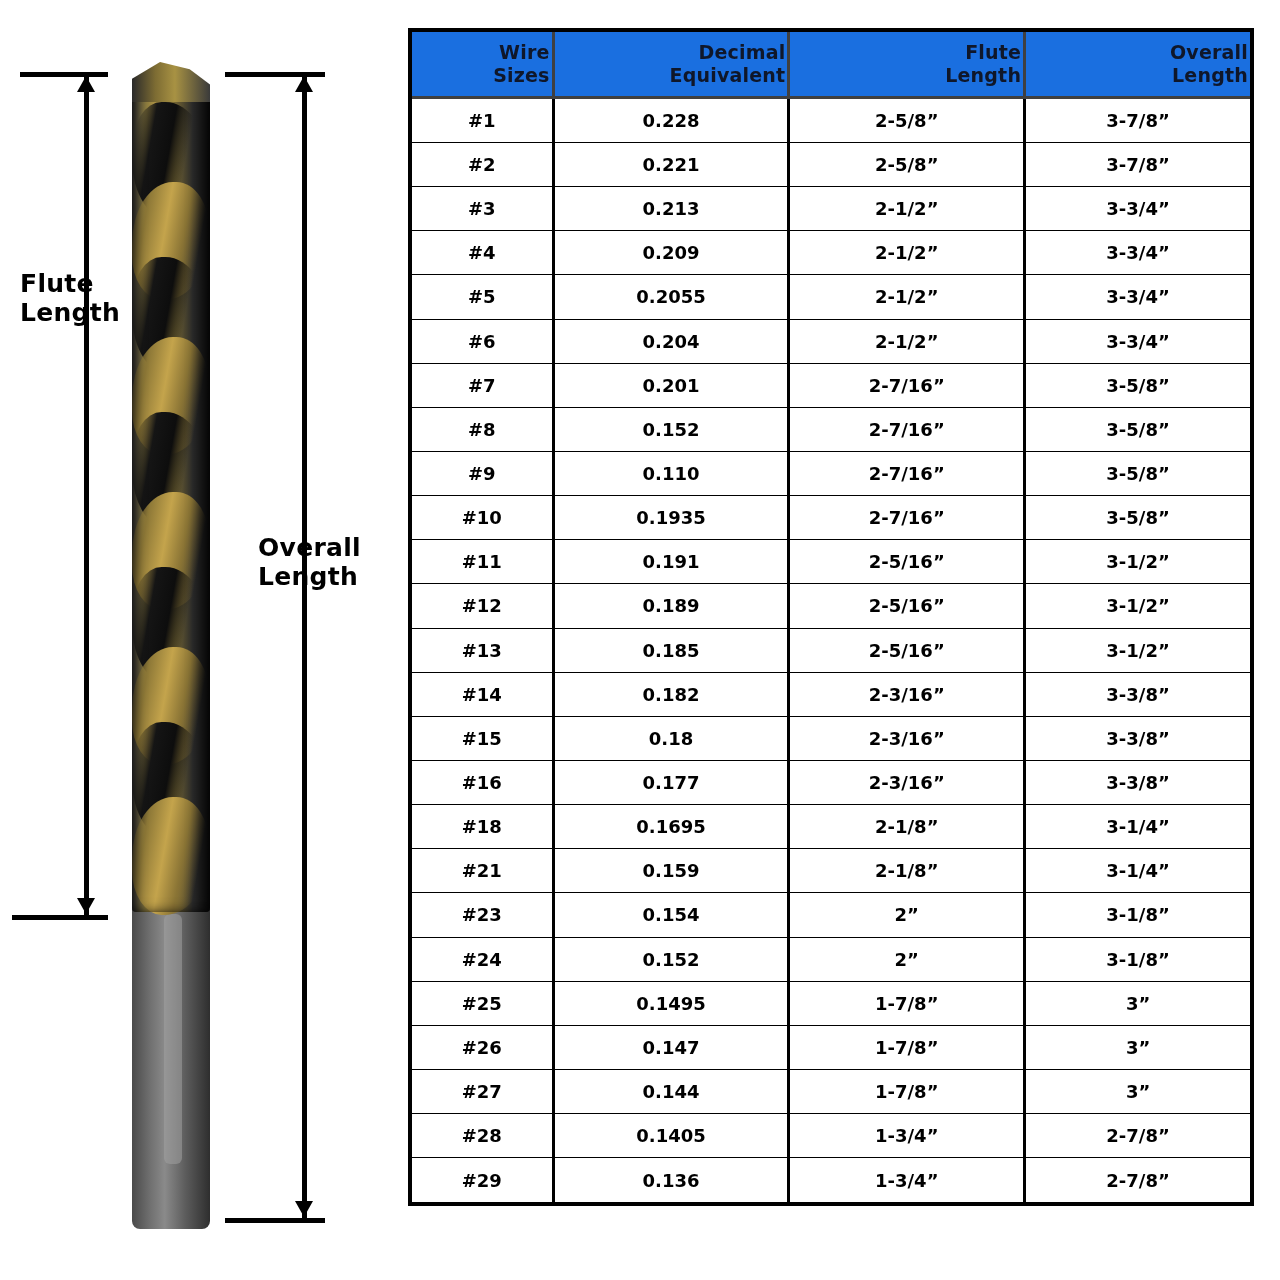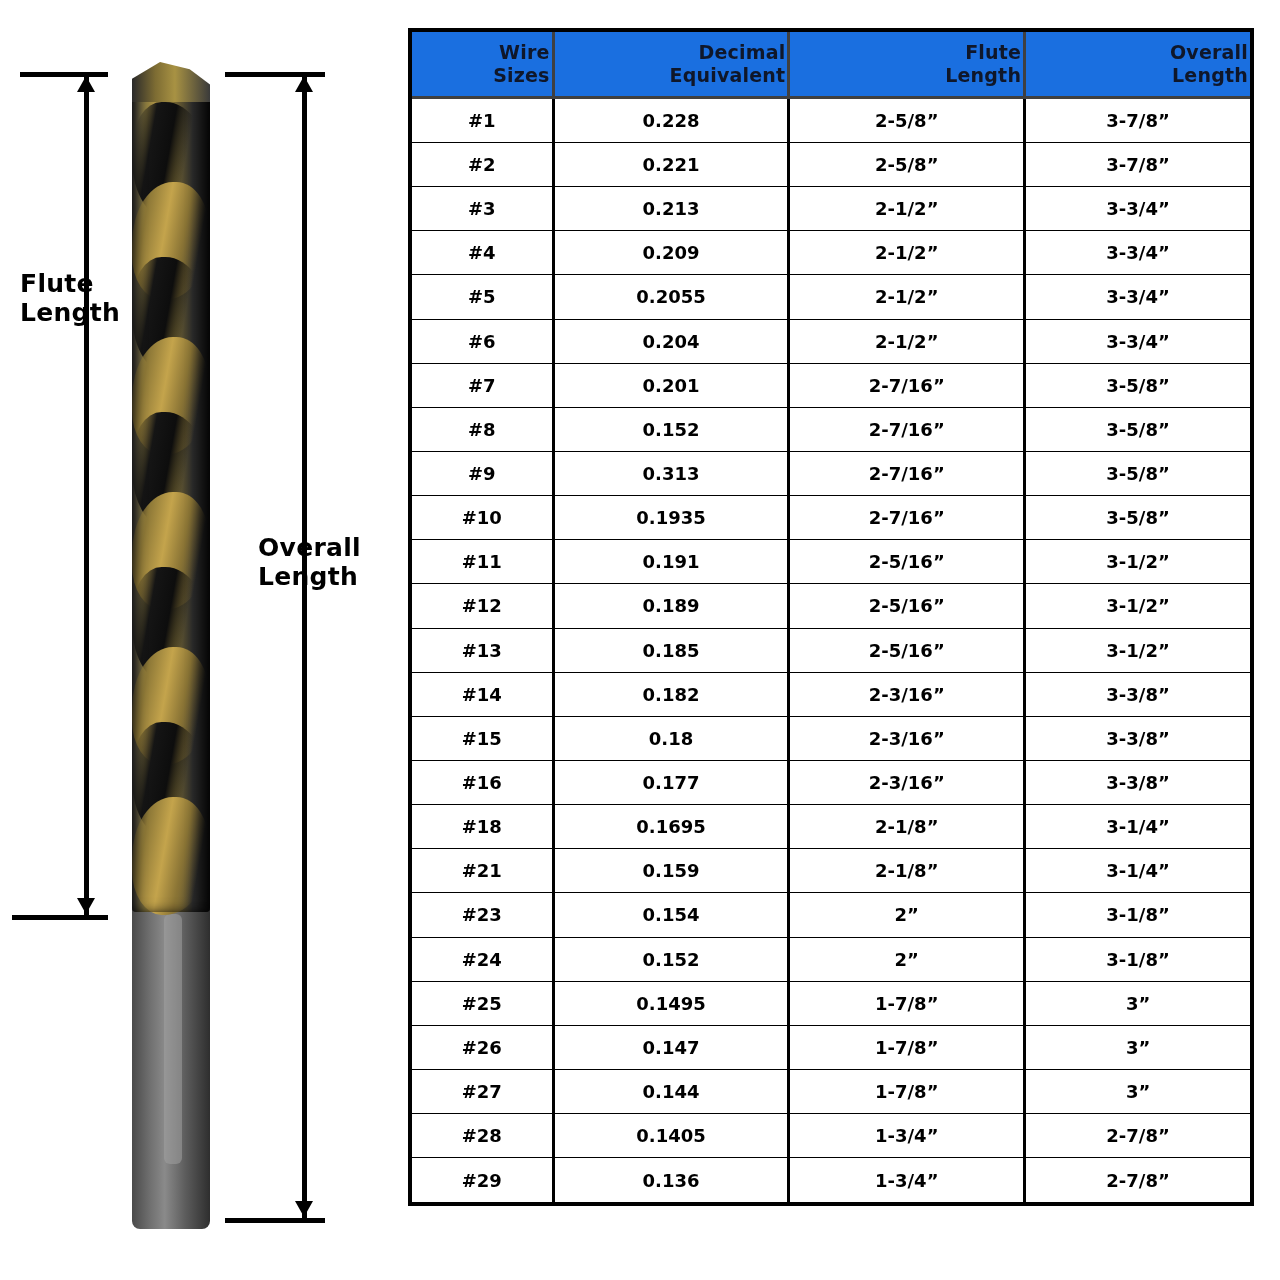--- a/index.html
+++ b/index.html
@@ -292,21 +292,21 @@
             <td>3-5/8”</td>
           </tr>
           <tr>
             <td>#8</td>
             <td>0.152</td>
             <td>2-7/16”</td>
             <td>3-5/8”</td>
           </tr>
           <tr>
             <td>#9</td>
-            <td>0.313</td>
+            <td>0.110</td>
             <td>2-7/16”</td>
             <td>3-5/8”</td>
           </tr>
           <tr>
             <td>#10</td>
             <td>0.1935</td>
             <td>2-7/16”</td>
             <td>3-5/8”</td>
           </tr>
           <tr>

